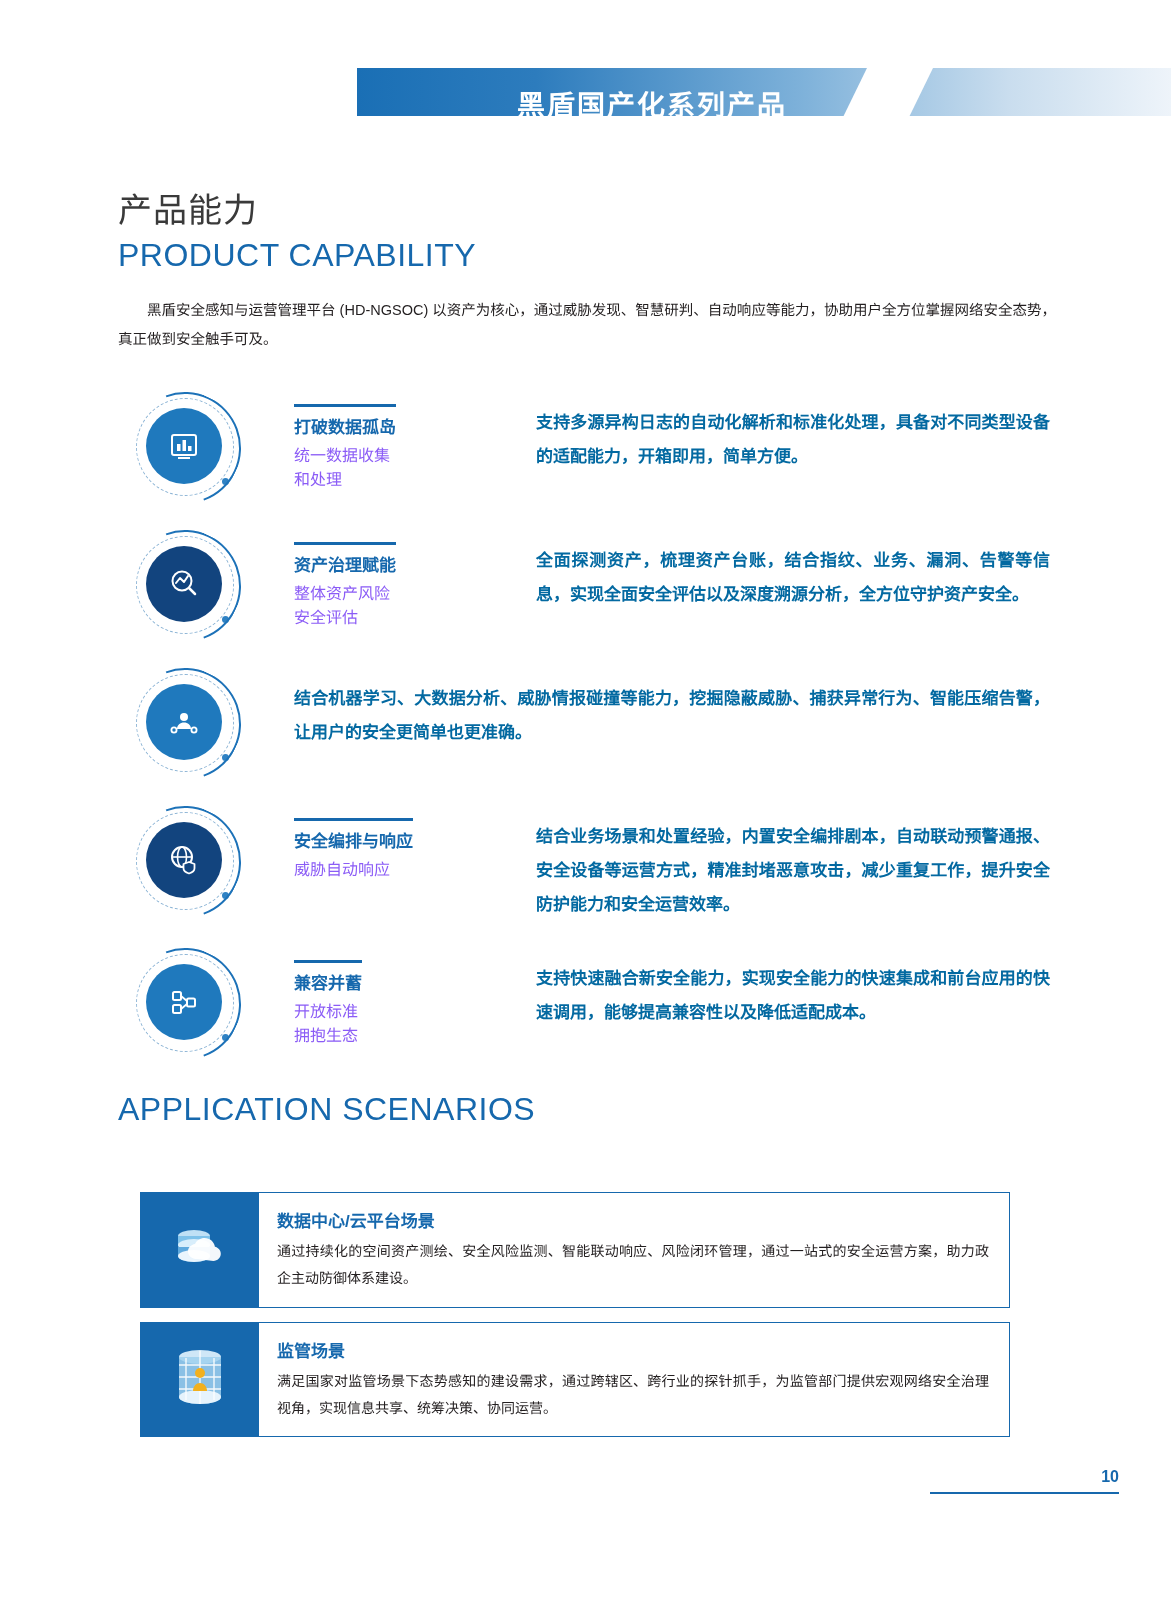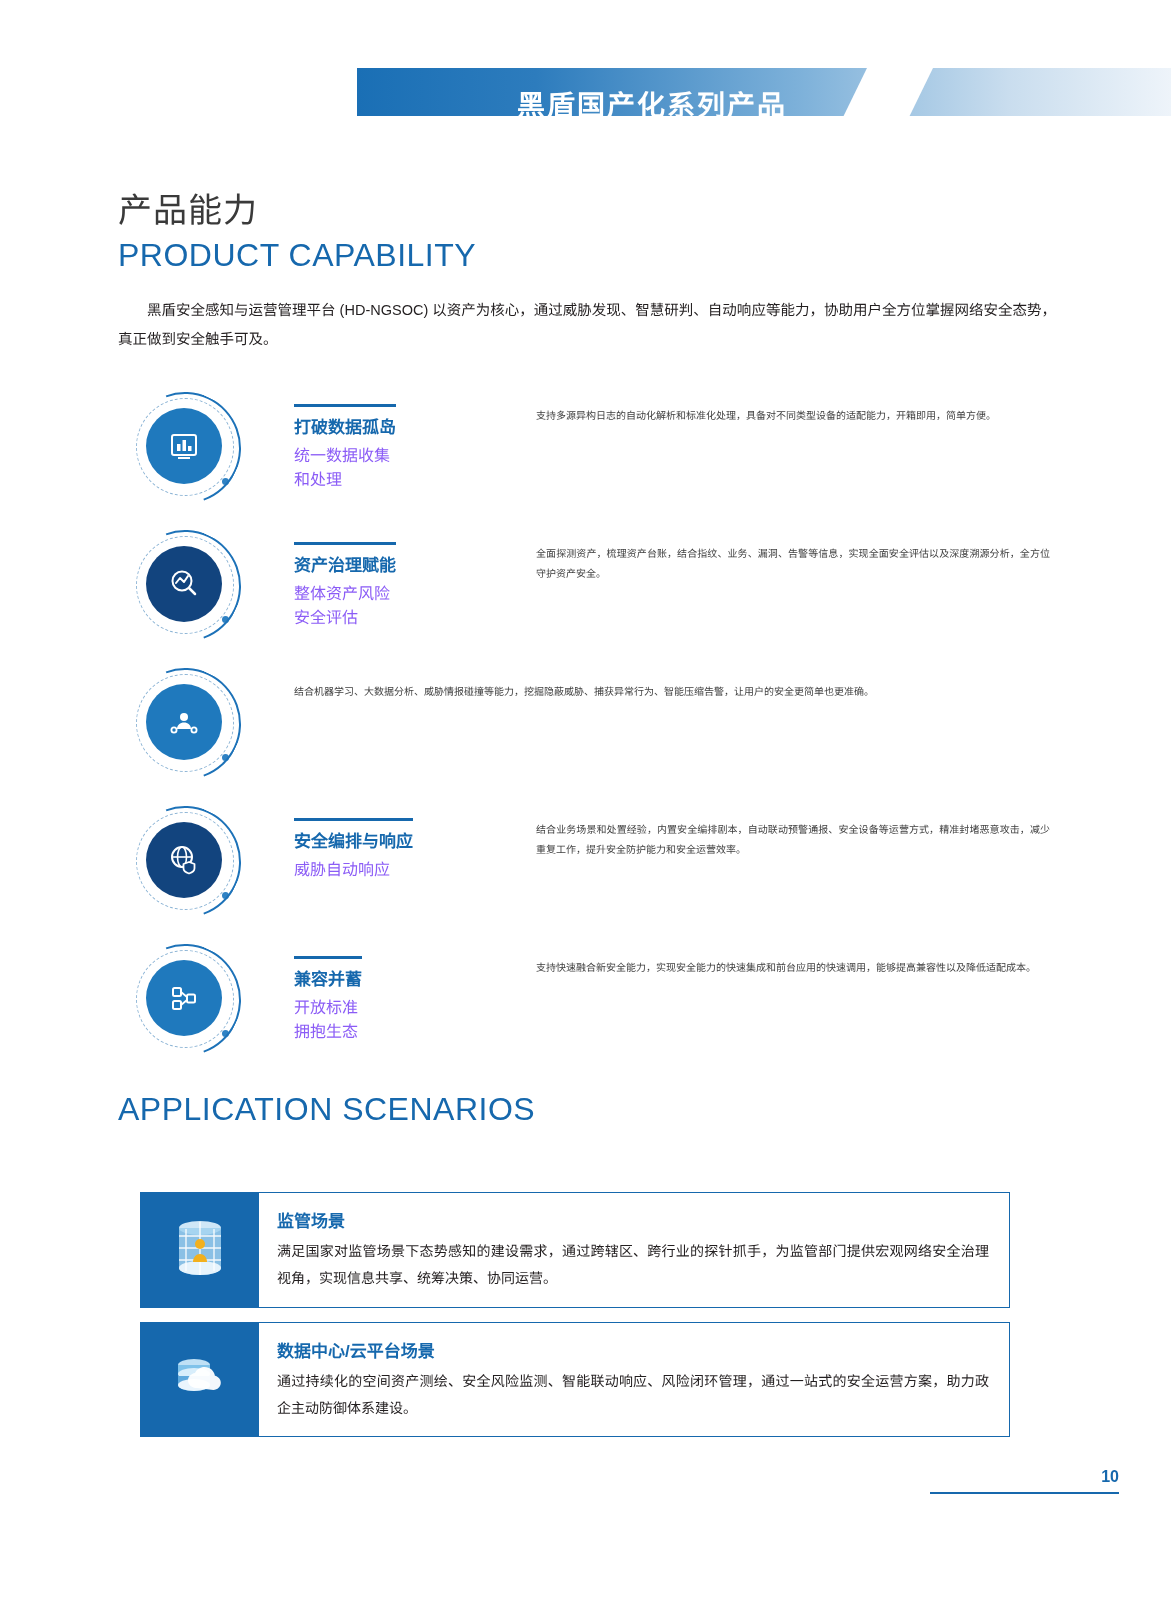--- a/index.html
+++ b/index.html
@@ -166,25 +166,26 @@
   }
   .cap-sub {
     font-size: 16px;
     color: #8b5cf6;
     line-height: 1.55;
     margin-top: 3px;
   }
   .cap-desc {
     flex: 1;
     padding-top: 14px;
-    font-size: 10px;
+    font-size: 17px;
     line-height: 2.0;
-    color: #404040;
+    color: #0369a1;
     text-align: justify;
     padding-right: 6px;
+    font-weight: bold;
   }
 
   
   .scen-list {
     position: absolute;
     top: 1192px;
     left: 140px;
     width: 870px;
   }
   .scen-card {
@@ -361,20 +362,37 @@
     <div class="cap-desc">支持快速融合新安全能力，实现安全能力的快速集成和前台应用的快速调用，能够提高兼容性以及降低适配成本。</div>
   </div>
 
 </div>
 
 <div class="section-heading" id="sec-scenarios">
   <div class="en">APPLICATION SCENARIOS</div>
 </div>
 
 <div class="scen-list">
+
+  <div class="scen-card">
+    <div class="scen-iconbox">
+      <svg width="66" height="62" viewBox="0 0 66 62" aria-hidden="true">
+        <ellipse cx="27" cy="17" rx="16" ry="6" fill="#bfe0f5"></ellipse>
+        <path d="M11 17v9c0 3.3 7.2 6 16 6s16-2.7 16-6v-9" fill="#7fc2ea"></path>
+        <ellipse cx="27" cy="26" rx="16" ry="6" fill="#d8eefb"></ellipse>
+        <path d="M11 28v9c0 3.3 7.2 6 16 6s16-2.7 16-6v-9" fill="#5fa9dd"></path>
+        <ellipse cx="27" cy="37" rx="16" ry="6" fill="#eaf5fd"></ellipse>
+        <path d="M30 40c-5 0-9-3.4-9-7.6 0-3.8 3-6.9 7-7.5 1.6-3.6 5.3-6 9.5-6 5.4 0 9.9 3.9 10.4 8.9 3.4 .7 5.9 3.6 5.9 7 0 3.9-3.3 7.1-7.4 7.1z" fill="#ffffff" opacity="0.95"></path>
+      </svg>
+    </div>
+    <div class="scen-body">
+      <div class="scen-title">数据中心/云平台场景</div>
+      <div class="scen-text">通过持续化的空间资产测绘、安全风险监测、智能联动响应、风险闭环管理，通过一站式的安全运营方案，助力政企主动防御体系建设。</div>
+    </div>
+  </div>
 
   <div class="scen-card">
     <div class="scen-iconbox">
       <svg width="66" height="72" viewBox="0 0 66 72" aria-hidden="true">
         <ellipse cx="33" cy="14" rx="21" ry="7" fill="#cfe7f7"></ellipse>
         <path d="M12 14v40c0 3.9 9.4 7 21 7s21-3.1 21-7V14" fill="#9fd0ef" opacity="0.85"></path>
         <ellipse cx="33" cy="54" rx="21" ry="7" fill="#e6f3fc"></ellipse>
         <g stroke="#ffffff" stroke-width="1.4" opacity="0.9">
           <line x1="12" y1="22" x2="54" y2="22"></line>
           <line x1="12" y1="34" x2="54" y2="34"></line>
@@ -386,35 +404,18 @@
         <circle cx="33" cy="30" r="5" fill="#f2b01e"></circle>
         <path d="M26 48c0-4.6 3.2-8 7-8s7 3.4 7 8z" fill="#f2b01e"></path>
       </svg>
     </div>
     <div class="scen-body">
       <div class="scen-title">监管场景</div>
       <div class="scen-text">满足国家对监管场景下态势感知的建设需求，通过跨辖区、跨行业的探针抓手，为监管部门提供宏观网络安全治理视角，实现信息共享、统筹决策、协同运营。</div>
     </div>
   </div>
 
-  <div class="scen-card">
-    <div class="scen-iconbox">
-      <svg width="66" height="62" viewBox="0 0 66 62" aria-hidden="true">
-        <ellipse cx="27" cy="17" rx="16" ry="6" fill="#bfe0f5"></ellipse>
-        <path d="M11 17v9c0 3.3 7.2 6 16 6s16-2.7 16-6v-9" fill="#7fc2ea"></path>
-        <ellipse cx="27" cy="26" rx="16" ry="6" fill="#d8eefb"></ellipse>
-        <path d="M11 28v9c0 3.3 7.2 6 16 6s16-2.7 16-6v-9" fill="#5fa9dd"></path>
-        <ellipse cx="27" cy="37" rx="16" ry="6" fill="#eaf5fd"></ellipse>
-        <path d="M30 40c-5 0-9-3.4-9-7.6 0-3.8 3-6.9 7-7.5 1.6-3.6 5.3-6 9.5-6 5.4 0 9.9 3.9 10.4 8.9 3.4 .7 5.9 3.6 5.9 7 0 3.9-3.3 7.1-7.4 7.1z" fill="#ffffff" opacity="0.95"></path>
-      </svg>
-    </div>
-    <div class="scen-body">
-      <div class="scen-title">数据中心/云平台场景</div>
-      <div class="scen-text">通过持续化的空间资产测绘、安全风险监测、智能联动响应、风险闭环管理，通过一站式的安全运营方案，助力政企主动防御体系建设。</div>
-    </div>
-  </div>
-
 </div>
 
 <div class="footer">
   <div class="page-num">10</div>
   <div class="footer-rule"></div>
 </div>
 
 </body></html>

